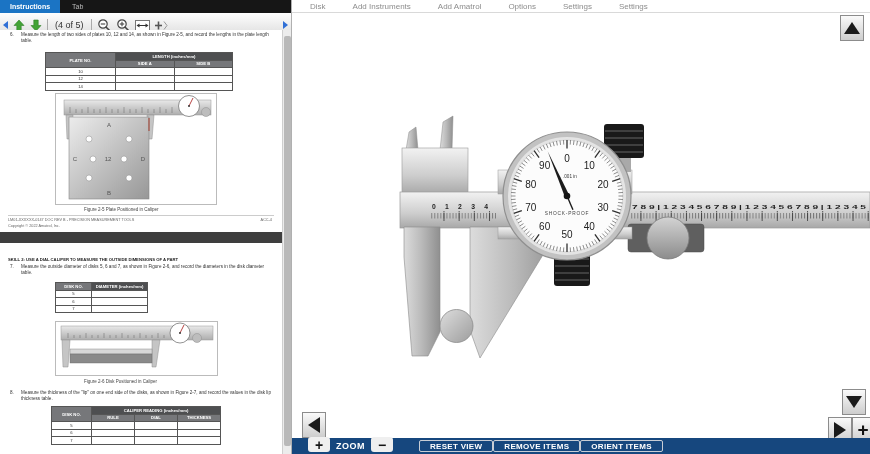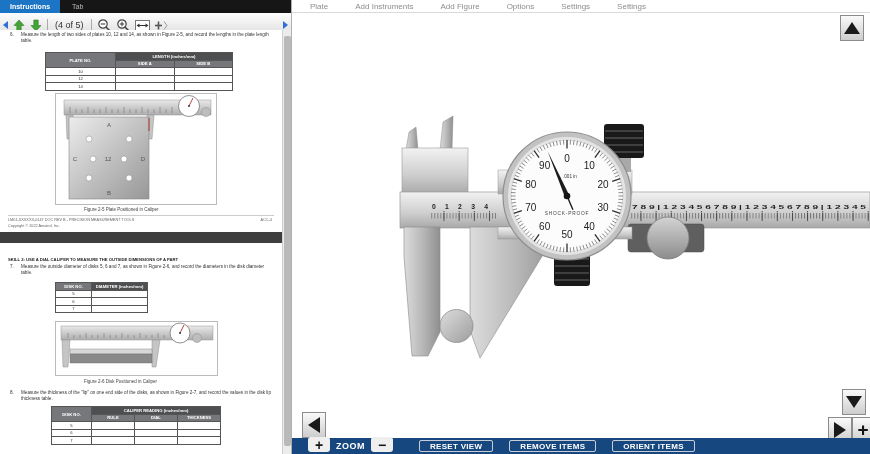--- a/index.html
+++ b/index.html
@@ -47,21 +47,21 @@
   .nav-btn { position:absolute; width:24px; height:26px; background:linear-gradient(#fafafa,#cdcdcd); border:1px solid #8c8c8c; display:flex; align-items:center; justify-content:center; cursor:pointer; }
   .tri-up    { width:0; height:0; border-left:8px solid transparent; border-right:8px solid transparent; border-bottom:12px solid #1a1a1a; }
   .tri-down  { width:0; height:0; border-left:8px solid transparent; border-right:8px solid transparent; border-top:12px solid #1a1a1a; }
   .tri-left  { width:0; height:0; border-top:8px solid transparent; border-bottom:8px solid transparent; border-right:12px solid #1a1a1a; }
   .tri-right { width:0; height:0; border-top:8px solid transparent; border-bottom:8px solid transparent; border-left:12px solid #1a1a1a; }
   .nav-plus { font-size:19px; font-weight:bold; color:#141414; line-height:1; margin-top:-2px; }
 
   .bottom-toolbar { position:absolute; left:0; bottom:0; width:100%; height:16px; background:#16477e; display:flex; align-items:center; padding-left:16px; }
   .zoom-tab { background:#efefef; border-radius:3px; width:22px; height:15px; margin-top:-3px; display:flex; align-items:center; justify-content:center; font-size:14px; font-weight:bold; color:#141414; line-height:1; cursor:pointer; }
   .zoom-label { color:#fff; font-size:9px; font-weight:bold; letter-spacing:.5px; margin:0 6px; }
-  .bt-button { margin-left:16px; height:12px; border:1px solid #c8cdd5; border-radius:2px; background:transparent; color:#fff; font-size:8px; font-weight:bold; letter-spacing:.3px; padding:0 10px; display:flex; align-items:center; cursor:pointer; font-family:"Liberation Sans", sans-serif; }
+  .bt-button { height:12px; border:1px solid #c8cdd5; border-radius:2px; background:transparent; color:#fff; font-size:8px; font-weight:bold; letter-spacing:.3px; padding:0 10px; display:flex; align-items:center; cursor:pointer; font-family:"Liberation Sans", sans-serif; }
   .bt-button:first-of-type { margin-left:26px; }
 </style>
 </head>
 <body>
 
 <div id="app">
 
   <div id="doc-panel">
 
     <div class="tab-bar">
@@ -331,23 +331,23 @@
       </div>
       <div class="doc-scrollbar">
         <div class="doc-scroll-thumb"></div>
       </div>
     </div>
   </div>
 
   <div id="view-panel">
 
     <div class="menu-bar">
-      <span class="menu-item">Plate</span>
+      <span class="menu-item">Disk</span>
       <span class="menu-item">Add Instruments</span>
-      <span class="menu-item">Add Figure</span>
+      <span class="menu-item">Add Amatrol</span>
       <span class="menu-item">Options</span>
       <span class="menu-item">Settings</span>
       <span class="menu-item">Settings</span>
     </div>
 
     <div class="viewport">
       <svg id="caliper-svg" width="578" height="425">
         <defs>
           <linearGradient id="g-beam" x1="0" y1="0" x2="0" y2="1">
               <stop offset="0" stop-color="#f2f2f2"></stop>

